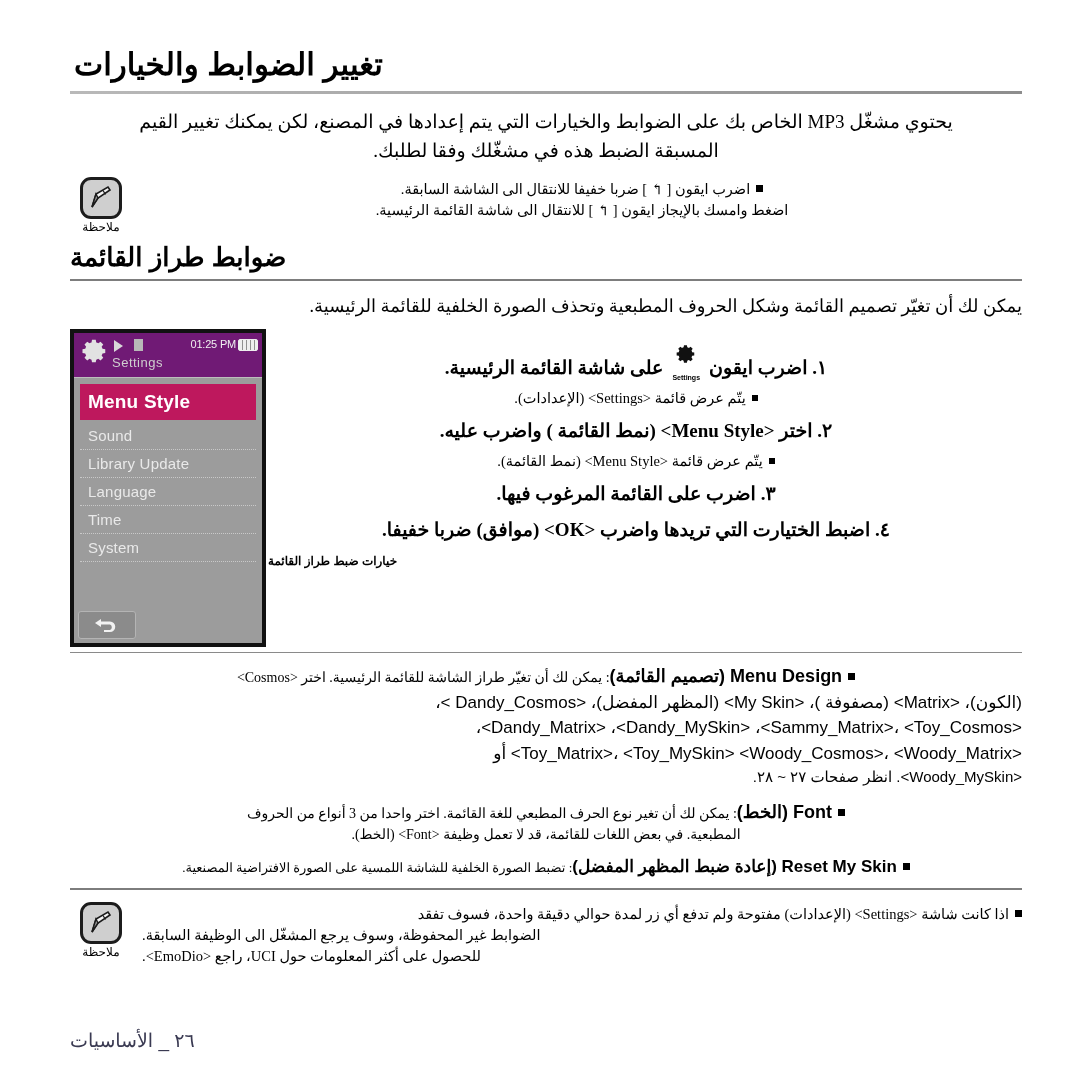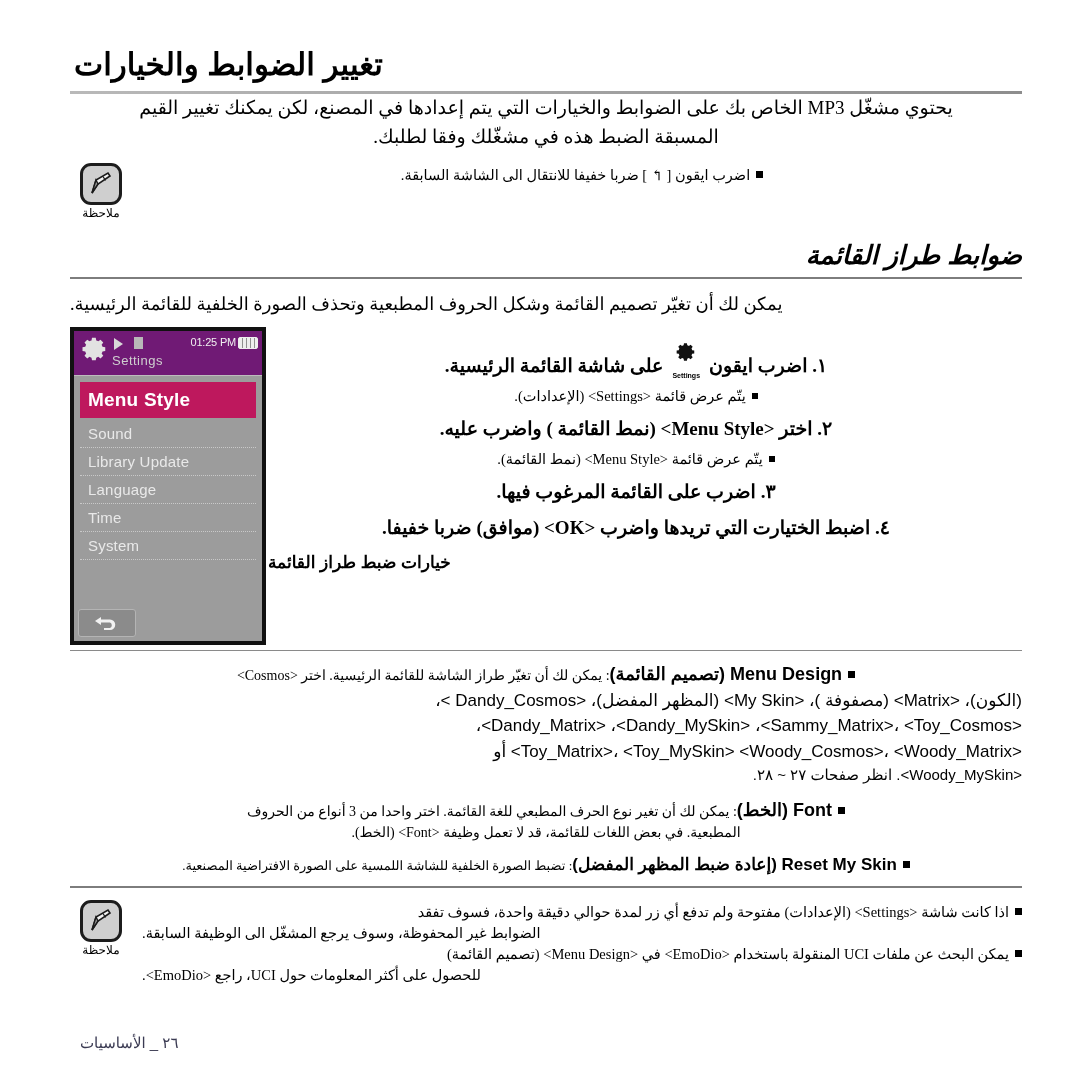--- a/index.html
+++ b/index.html
@@ -29,35 +29,34 @@
     line-height: 1.2;
     font-family: "Liberation Sans", sans-serif;
   }
   .rule-thick {
     height: 3px;
     background: linear-gradient(to right, #b9b9b9, #8d8d8d);
     margin-top: 8px;
     margin-bottom: 0;
   }
   .h2 {
-    text-align: right;
+    text-align: left;
     font-size: 26px;
     font-weight: bold;
-    margin-top: 20px;
-    font-family: "Liberation Sans", sans-serif;
-    font-style: italic;
+    margin-top: 8px;
+    font-family: "Liberation Sans", sans-serif;
   }
   .rule-med {
     height: 2px;
     background: #7d7d7d;
     margin-top: 6px;
   }
   .h3 {
     text-align: left;
-    font-size: 17px;
+    font-size: 12px;
     font-weight: bold;
     margin-top: 10px;
     padding-left: 2px;
     font-family: "Liberation Sans", sans-serif;
   }
   .rule-thin {
     height: 1px;
     background: #8a8a8a;
     margin-top: 5px;
   }
@@ -65,25 +64,26 @@
     height: 2px;
     background: #7d7d7d;
     margin-top: 8px;
   }
 
   
   .intro {
     font-size: 19px;
     line-height: 1.5;
     text-align: center;
+    margin-top: 14px;
   }
   .sect-intro {
     font-size: 18px;
     line-height: 1.45;
-    text-align: left;
+    text-align: right;
     margin-top: 12px;
   }
 
   
   .note {
     display: flex;
     flex-direction: row;
     align-items: flex-start;
     gap: 10px;
     margin-top: 10px;
@@ -279,23 +279,23 @@
   .opt .desc { font-size: 14px; }
   .themes {
     font-size: 17px;
     line-height: 1.5;
     text-align: right;
     font-family: "Liberation Sans", sans-serif;
   }
 
   .footer {
     position: absolute;
-    left: 68px;
+    left: 58px;
     bottom: 28px;
-    font-size: 15px;
+    font-size: 19px;
     color: #3a3a52;
     font-family: "Liberation Sans", sans-serif;
     direction: rtl;
   }
   .footer .pg { letter-spacing: 1px; }
 </style>
 </head>
 <body>
 
 <div class="page">
@@ -305,20 +305,23 @@
 
   <div class="intro">
     <div>يحتوي مشغّل MP3 الخاص بك على الضوابط والخيارات التي يتم إعدادها في المصنع، لكن يمكنك تغيير القيم</div>
     <div>المسبقة الضبط هذه في مشغّلك وفقا لطلبك.</div>
   </div>
 
   <div class="note">
     <div class="note-lines">
       <div class="note-line bulleted">
         <span class="bul"></span><span>اضرب ايقون [ ↰ ] ضربا خفيفا للانتقال الى الشاشة السابقة.</span>
+      </div>
+      <div class="note-line">
+        <span>اضغط وامسك بالإيجاز ايقون [ ↰ ] للانتقال الى شاشة القائمة الرئيسية.</span>
       </div>
     </div>
     <div class="note-badge">
       <div class="note-icon">
         <svg class="pen" viewBox="0 0 24 25">
           <path d="M3 22 L7 9 L19 2 L21 5 L9 13 Z" fill="#f4f4f4" stroke="#1b1b1b" stroke-width="1.6"></path>
           <path d="M7 9 L9 13 L3 22 Z" fill="#9a9a9a" stroke="#1b1b1b" stroke-width="1.4"></path>
           <path d="M14 5.5 L16.5 9.5" stroke="#1b1b1b" stroke-width="1.2"></path>
         </svg>
       </div>
@@ -419,23 +422,20 @@
   </div>
 
   <div class="rule-bottom"></div>
 
   <div class="note note-bottom">
     <div class="note-lines">
       <div class="note-line">
         <span class="bul"></span><span>اذا كانت شاشة &lt;Settings&gt; (الإعدادات) مفتوحة ولم تدفع أي زر لمدة حوالي دقيقة واحدة، فسوف تفقد</span>
       </div>
       <div class="note-line c">الضوابط غير المحفوظة، وسوف يرجع المشغّل الى الوظيفة السابقة.</div>
-      <div class="note-line">
-        <span class="bul"></span><span>يمكن البحث عن ملفات UCI المنقولة باستخدام &lt;EmoDio&gt; في &lt;Menu Design&gt; (تصميم القائمة)</span>
-      </div>
       <div class="note-line c">للحصول على أكثر المعلومات حول UCI، راجع &lt;EmoDio&gt;.</div>
     </div>
     <div class="note-badge">
       <div class="note-icon">
         <svg class="pen" viewBox="0 0 24 25">
           <path d="M3 22 L7 9 L19 2 L21 5 L9 13 Z" fill="#f4f4f4" stroke="#1b1b1b" stroke-width="1.6"></path>
           <path d="M7 9 L9 13 L3 22 Z" fill="#9a9a9a" stroke="#1b1b1b" stroke-width="1.4"></path>
           <path d="M14 5.5 L16.5 9.5" stroke="#1b1b1b" stroke-width="1.2"></path>
         </svg>
       </div>

